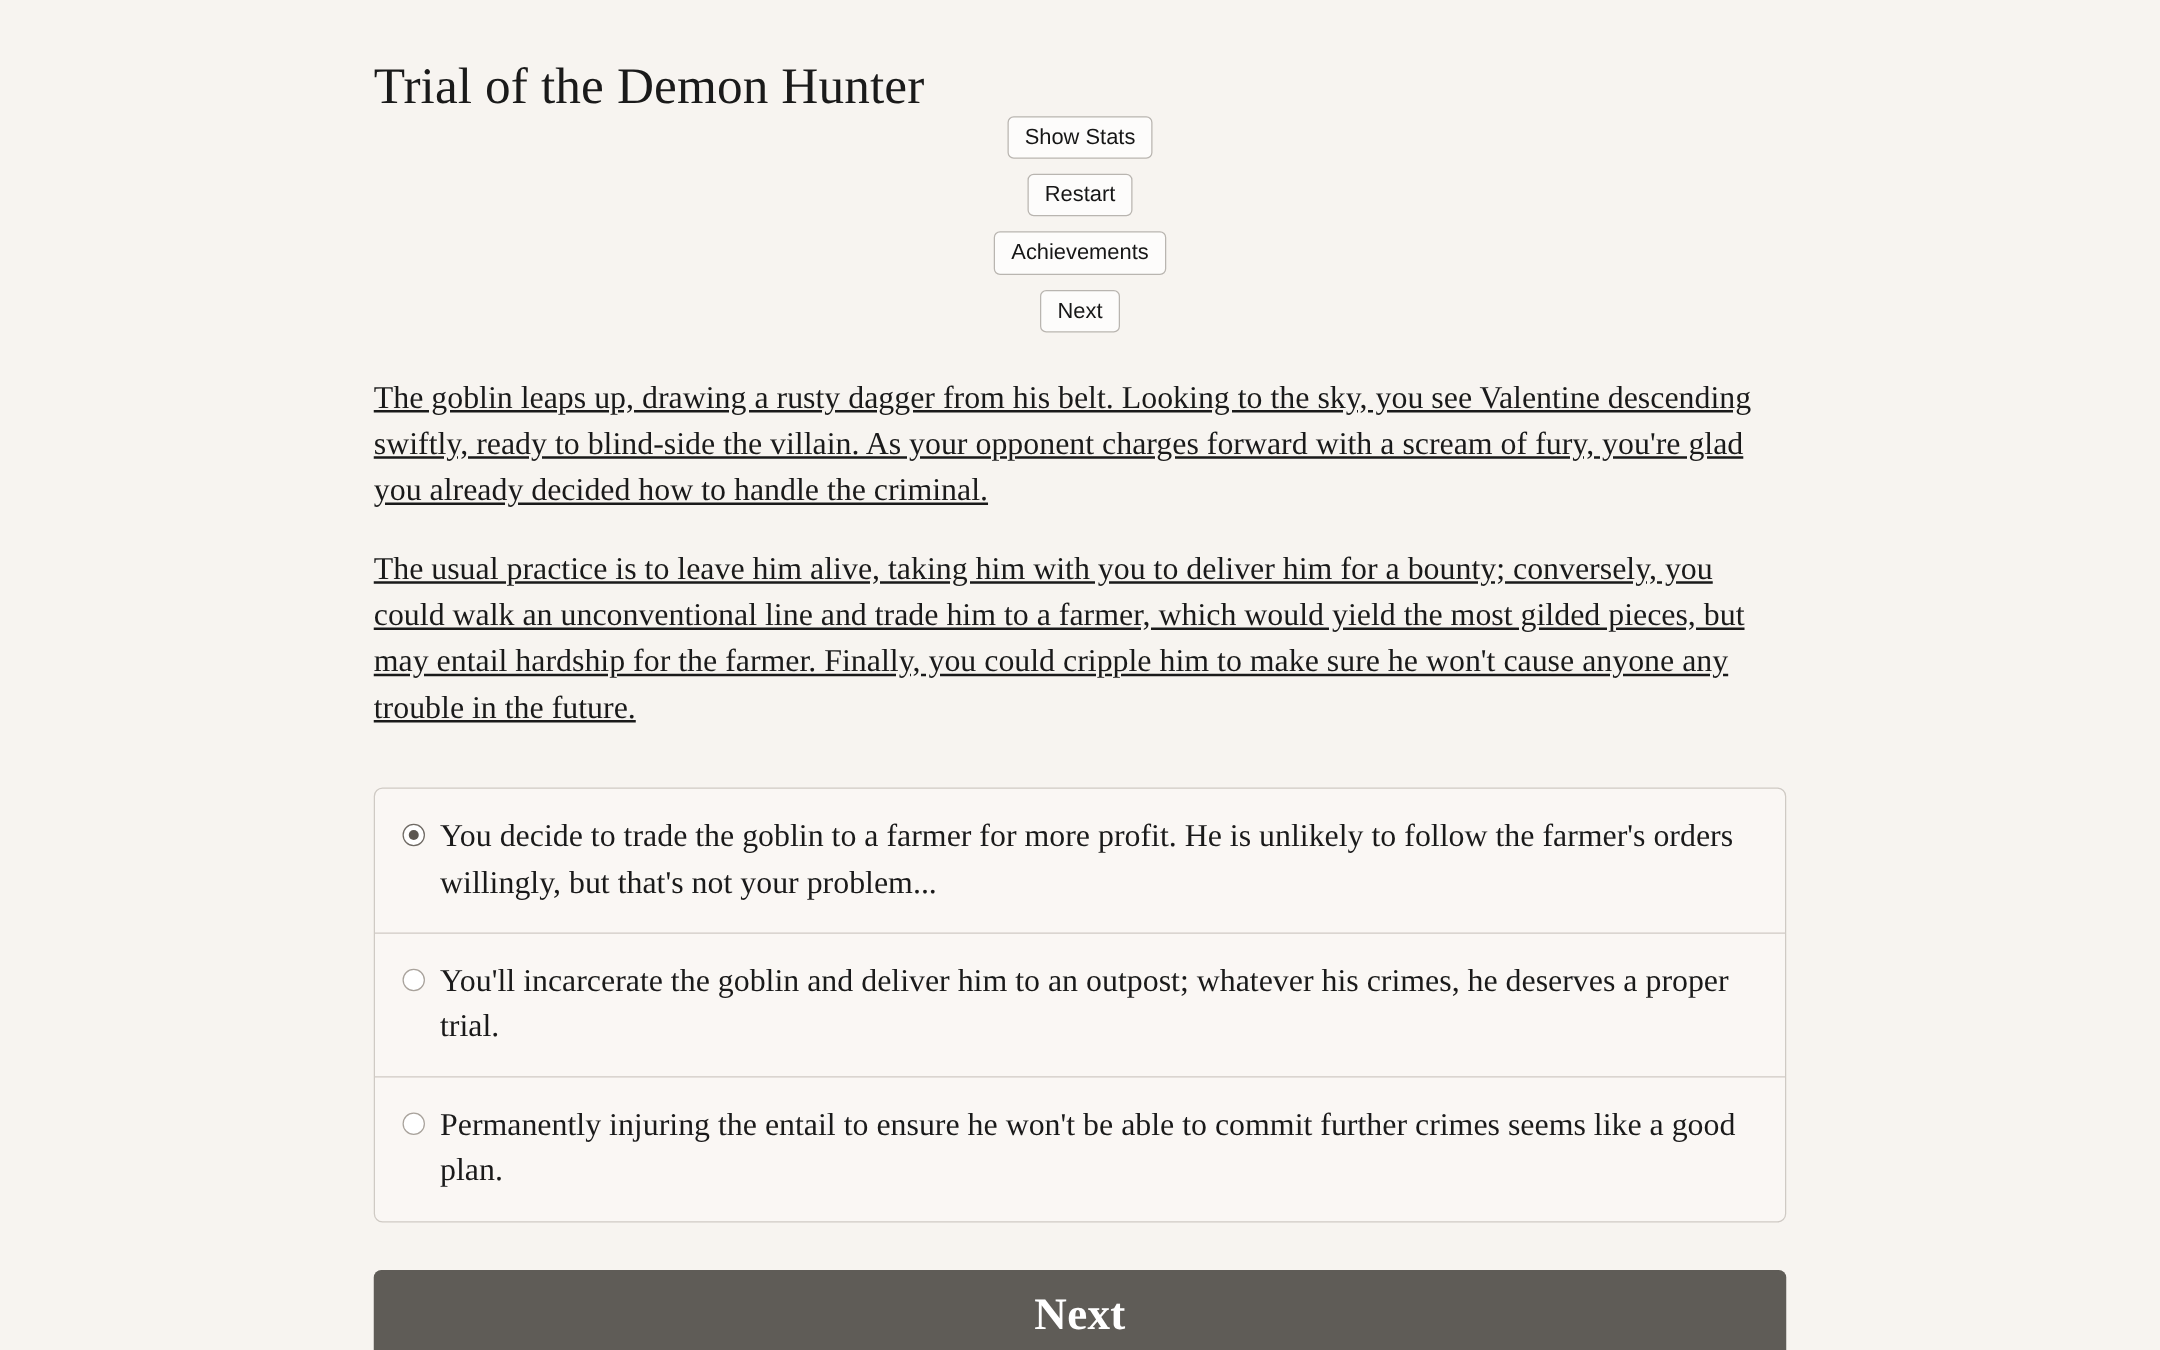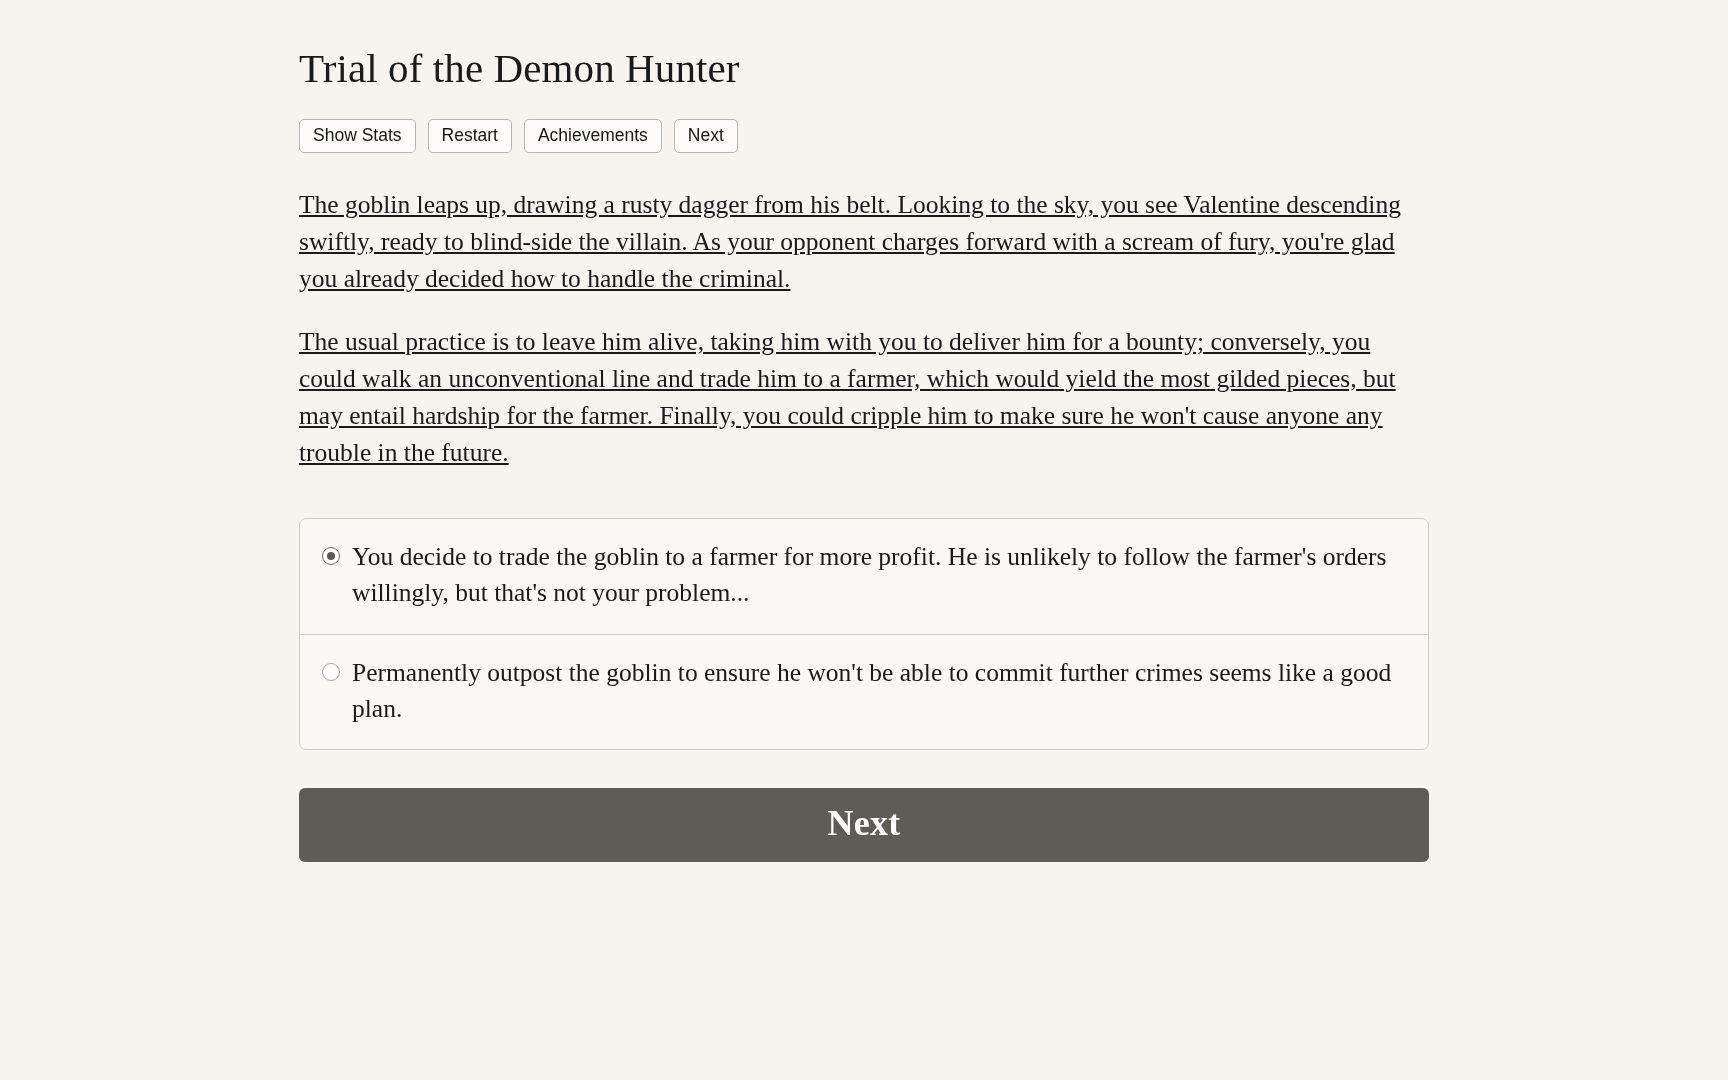--- a/index.html
+++ b/index.html
@@ -28,24 +28,24 @@
     letter-spacing: 0.1px;
   }
   .byline {
     font-size: 29px;
     margin-top: 22px;
     margin-bottom: 0;
     font-weight: normal;
     line-height: 1.2;
   }
   .buttons {
-    margin-top: 26px;
     display: flex;
     gap: 12px;
     align-items: center;
+    flex-direction: column;
   }
   .btn {
     font-family: "Liberation Sans", sans-serif;
     font-size: 17.5px;
     background: #fdfcfb;
     border: 1px solid #b9b5b0;
     border-radius: 5px;
     padding: 5px 13px 7px 13px;
     color: #161616;
     cursor: pointer;
@@ -137,23 +137,27 @@
   <p class="story first">The goblin leaps up, drawing a rusty dagger from his belt. Looking to the sky, you see Valentine descending swiftly, ready to blind-side the villain. As your opponent charges forward with a scream of fury, you're glad you already decided how to handle the criminal.</p>
   <p class="story">The usual practice is to leave him alive, taking him with you to deliver him for a bounty; conversely, you could walk an unconventional line and trade him to a farmer, which would yield the most gilded pieces, but may entail hardship for the farmer. Finally, you could cripple him to make sure he won't cause anyone any trouble in the future.</p>
 
   <div class="choices">
 
     <div class="choice">
       <span class="radio selected"></span>
       <span class="choice-text">You decide to trade the goblin to a farmer for more profit. He is unlikely to follow the farmer's orders willingly, but that's not your problem...</span>
     </div>
 
+    <div class="choice">
+      <span class="radio"></span>
+      <span class="choice-text">You'll incarcerate the goblin and deliver him to an outpost; whatever his crimes, he deserves a proper trial.</span>
+    </div>
 
     <div class="choice">
       <span class="radio"></span>
-      <span class="choice-text">Permanently outpost the goblin to ensure he won't be able to commit further crimes seems like a good plan.</span>
+      <span class="choice-text">Permanently injuring the entail to ensure he won't be able to commit further crimes seems like a good plan.</span>
     </div>
 
   </div>
 
   <button class="next-btn">Next</button>
 
 </div>
 
 </body></html>

